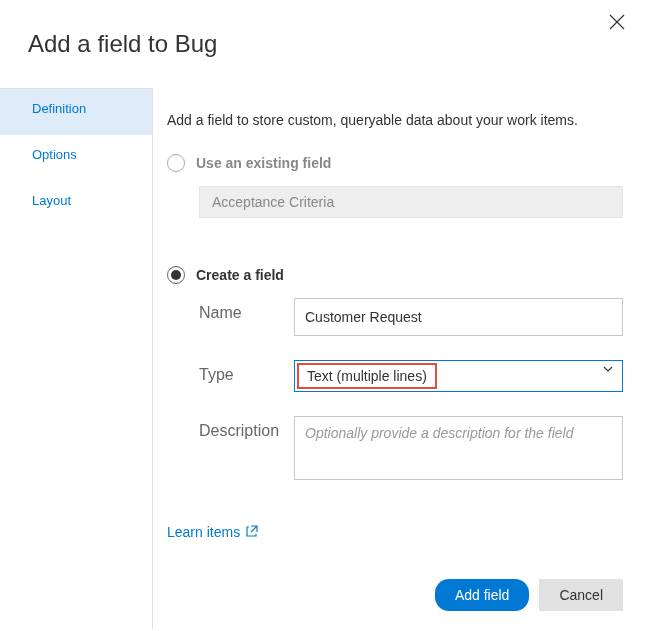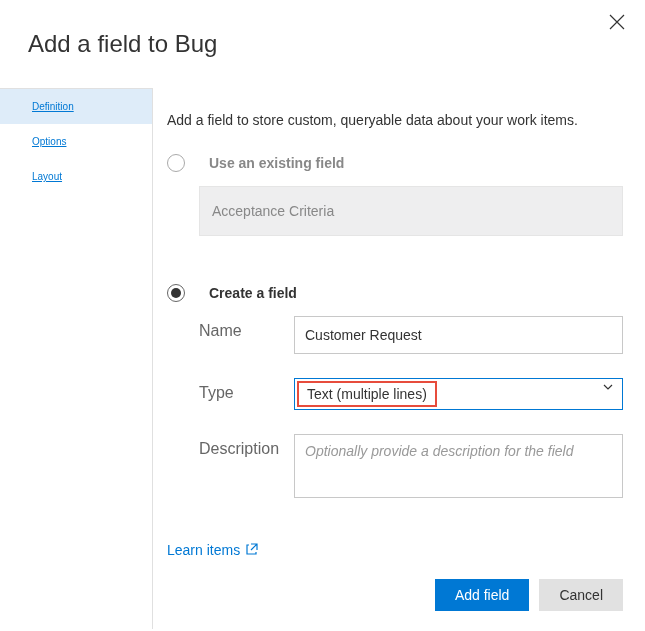--- a/index.html
+++ b/index.html
@@ -35,43 +35,42 @@
       display: flex;
       margin-top: 30px;
       height: calc(100% - 90px);
     }
     .tabs {
       width: 153px;
       border-right: 1px solid #e0e0e0;
       border-top: 1px solid #e0e0e0;
     }
     .tab {
-      padding: 12px 0 12px 32px;
-      font-size: 10px;
+      padding: 12px 0 19px 32px;
+      font-size: 13px;
       color: #0078d4;
       cursor: pointer;
-      text-decoration: underline;
     }
     .tab.active {
       background: #deecf9;
     }
     .content {
       flex: 1;
       padding: 24px 22px 0 14px;
       position: relative;
     }
     .content-desc {
       font-size: 14px;
       color: #333;
       margin-bottom: 26px;
     }
     .radio-row {
       display: flex;
       align-items: center;
-      gap: 24px;
+      gap: 11px;
       margin-bottom: 14px;
     }
     .radio {
       width: 18px;
       height: 18px;
       border: 1px solid #666;
       border-radius: 50%;
       display: flex;
       align-items: center;
       justify-content: center;
@@ -103,21 +102,21 @@
     }
     .field-row.indent { padding-left: 32px; }
     .field-label {
       width: 95px;
       font-size: 16px;
       color: #666;
       padding-top: 6px;
     }
     .existing-input {
       flex: 1;
-      height: 50px;
+      height: 32px;
       background: #eeeeef;
       border: 1px solid #e5e5e5;
       padding: 0 12px;
       font-size: 14px;
       color: #888;
       display: flex;
       align-items: center;
       margin-left: 32px;
     }
     .text-input {
@@ -189,20 +188,21 @@
     .btn {
       height: 32px;
       padding: 0 20px;
       font-size: 14px;
       border: none;
       cursor: pointer;
     }
     .btn-primary {
       background: #0078d4;
       color: #fff;
+      border-radius: 14px;
     }
     .btn-secondary {
       background: #e1e1e1;
       color: #333;
     }
     .section-gap { height: 24px; }
   </style>
 </head>
 <body>
 

